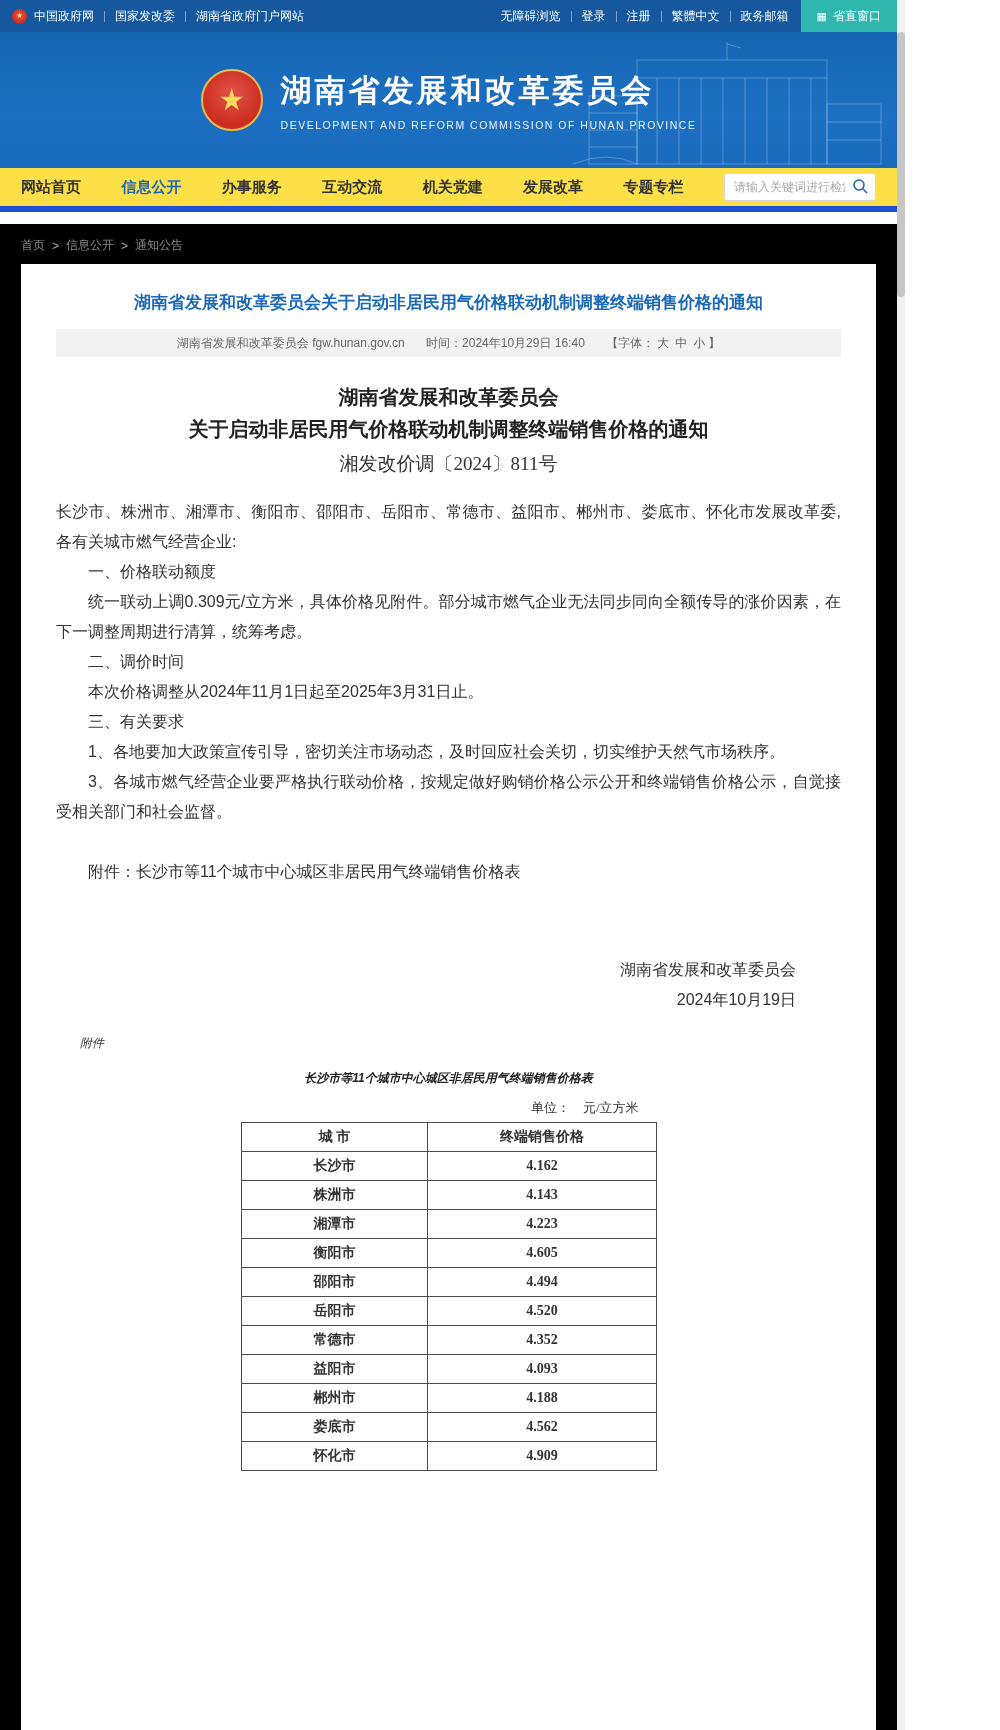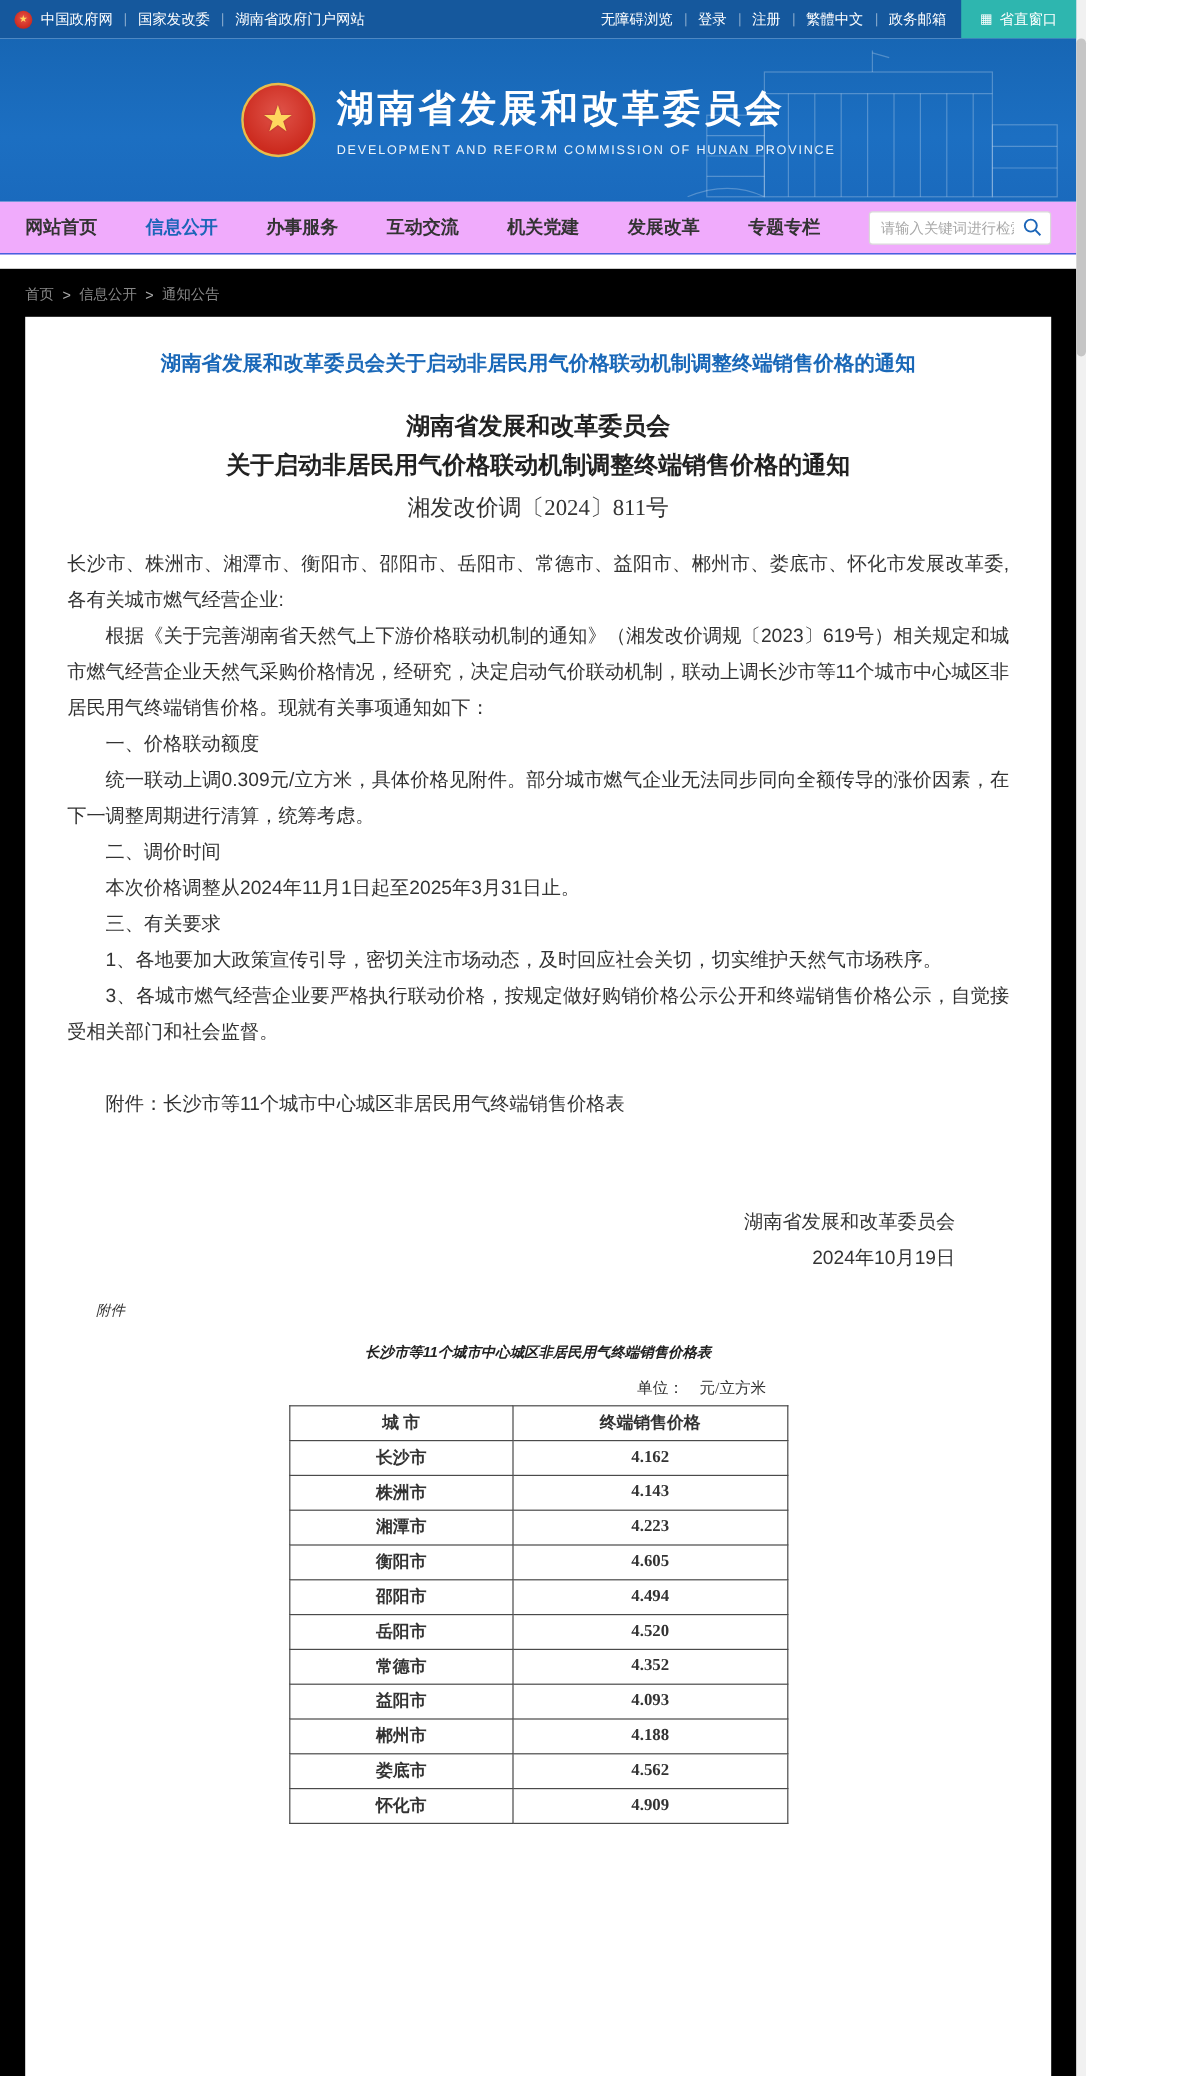--- a/index.html
+++ b/index.html
@@ -27,21 +27,21 @@
   .brand { position:relative; display:flex; align-items:center; justify-content:center; height:100%; gap:18px; cursor:pointer; }
   .emblem { width:62px; height:62px; border-radius:50%; flex:none;
             background:radial-gradient(circle at 50% 40%, #e0544a 0%, #cc2b1f 70%);
             border:2px solid #e9bd4a; display:flex; align-items:center; justify-content:center; }
   .emblem span { color:#ffd75e; font-size:30px; line-height:1; text-shadow:0 0 2px rgba(0,0,0,.25); }
   .brand-text { text-align:left; }
   .brand-title { font-family:"Liberation Serif", serif; font-weight:bold; font-size:31px; color:#ffffff; letter-spacing:3px; }
   .brand-sub { font-size:10.5px; color:rgba(255,255,255,.92); letter-spacing:1.5px; margin-top:7px; }
 
   
-  .nav { height:44px; background:#f0abfc; border-bottom:1px solid #1d4ed8; flex:none; }
+  .nav { height:44px; background:#fde047; border-bottom:6px solid #1d4ed8; flex:none; }
   .nav-inner { width:855px; margin:0 auto; height:100%; display:flex; align-items:center; justify-content:space-between; }
   .nav-item { font-size:15px; font-weight:bold; color:#333; text-decoration:none; white-space:nowrap; cursor:pointer; }
   .nav-item.active { color:#1b65b8; }
   .search-box { position:relative; width:152px; height:28px; }
   .search-box input { width:100%; height:100%; border:1px solid #d9d9d9; border-radius:3px; padding:0 30px 0 9px;
                       font-size:12px; color:#333; outline:none; font-family:"Liberation Sans", sans-serif; }
   .search-box input::placeholder { color:#a9a9a9; }
   .search-ico { position:absolute; right:7px; top:5px; width:17px; height:17px; cursor:pointer; }
 
   
@@ -176,28 +176,32 @@
         <a>首页</a>
         <span class="crumb-sep">&gt;</span>
         <a>信息公开</a>
         <span class="crumb-sep">&gt;</span>
         <span>通知公告</span>
       </div>
 
       <div class="card">
         <h1 class="page-title">湖南省发展和改革委员会关于启动非居民用气价格联动机制调整终端销售价格的通知</h1>
 
+        <div class="meta">
+          <span>湖南省发展和改革委员会 fgw.hunan.gov.cn</span>
+          <span class="gap">时间：2024年10月29日 16:40</span>
+          <span class="gap">【字体：</span><span class="fs-btn">大</span><span class="fs-btn">中</span><span class="fs-btn">小</span><span>】</span>
+        </div>
 
         <h2 class="doc-title">湖南省发展和改革委员会</h2>
         <h2 class="doc-title second">关于启动非居民用气价格联动机制调整终端销售价格的通知</h2>
         <div class="doc-number">湘发改价调〔2024〕811号</div>
 
         <div class="doc-body">
           <p>长沙市、株洲市、湘潭市、衡阳市、邵阳市、岳阳市、常德市、益阳市、郴州市、娄底市、怀化市发展改革委,各有关城市燃气经营企业:</p>
-          <p class="ind">根据《关于完善湖南省天然气上下游价格联动机制的通知》（湘发改价调规〔2023〕619号）相关规定和城市燃气经营企业天然气采购价格情况，经研究，决定启动气价联动机制，联动上调长沙市等11个城市中心城区非居民用气终端销售价格。现就有关事项通知如下：</p>
           <p class="ind">一、价格联动额度</p>
           <p class="ind">统一联动上调0.309元/立方米，具体价格见附件。部分城市燃气企业无法同步同向全额传导的涨价因素，在下一调整周期进行清算，统筹考虑。</p>
           <p class="ind">二、调价时间</p>
           <p class="ind">本次价格调整从2024年11月1日起至2025年3月31日止。</p>
           <p class="ind">三、有关要求</p>
           <p class="ind">1、各地要加大政策宣传引导，密切关注市场动态，及时回应社会关切，切实维护天然气市场秩序。</p>
           <p class="ind">3、各城市燃气经营企业要严格执行联动价格，按规定做好购销价格公示公开和终端销售价格公示，自觉接受相关部门和社会监督。</p>
           <p class="ind attach">附件：长沙市等11个城市中心城区非居民用气终端销售价格表</p>
         </div>
 

